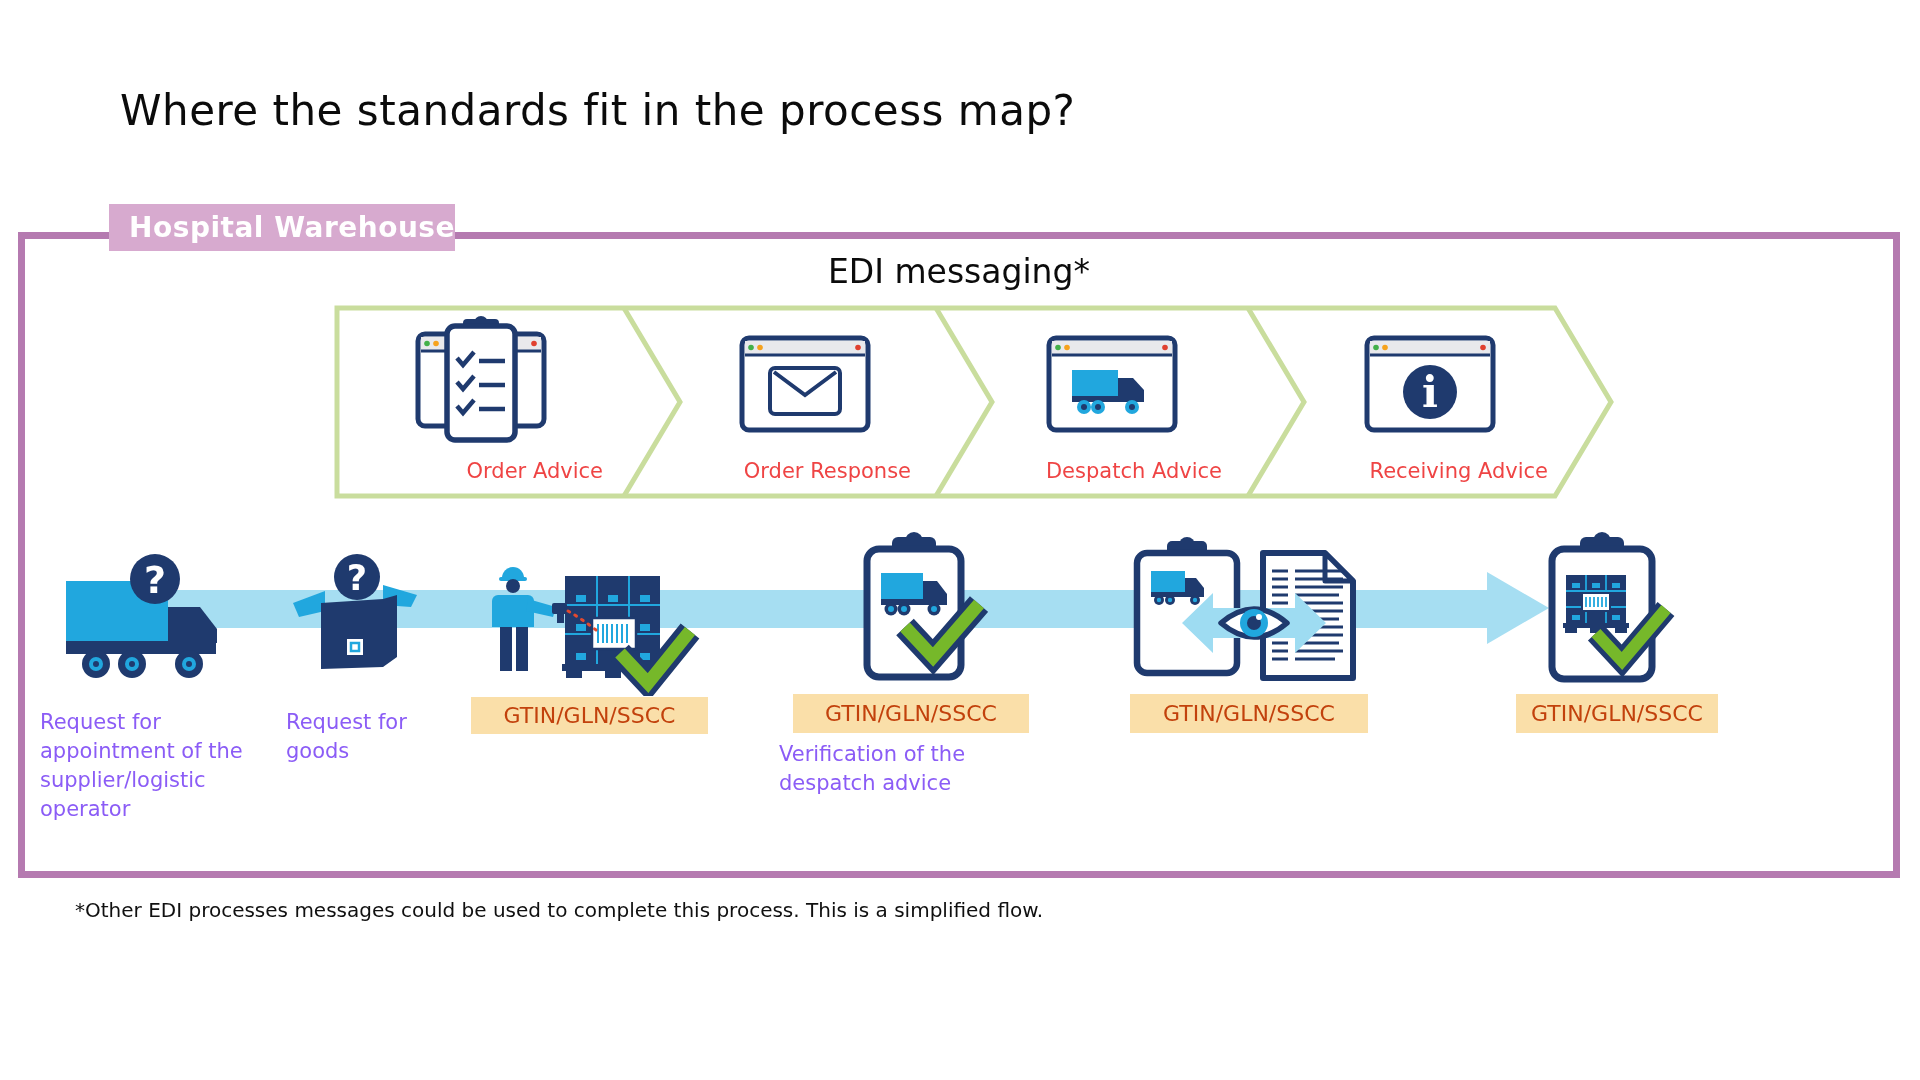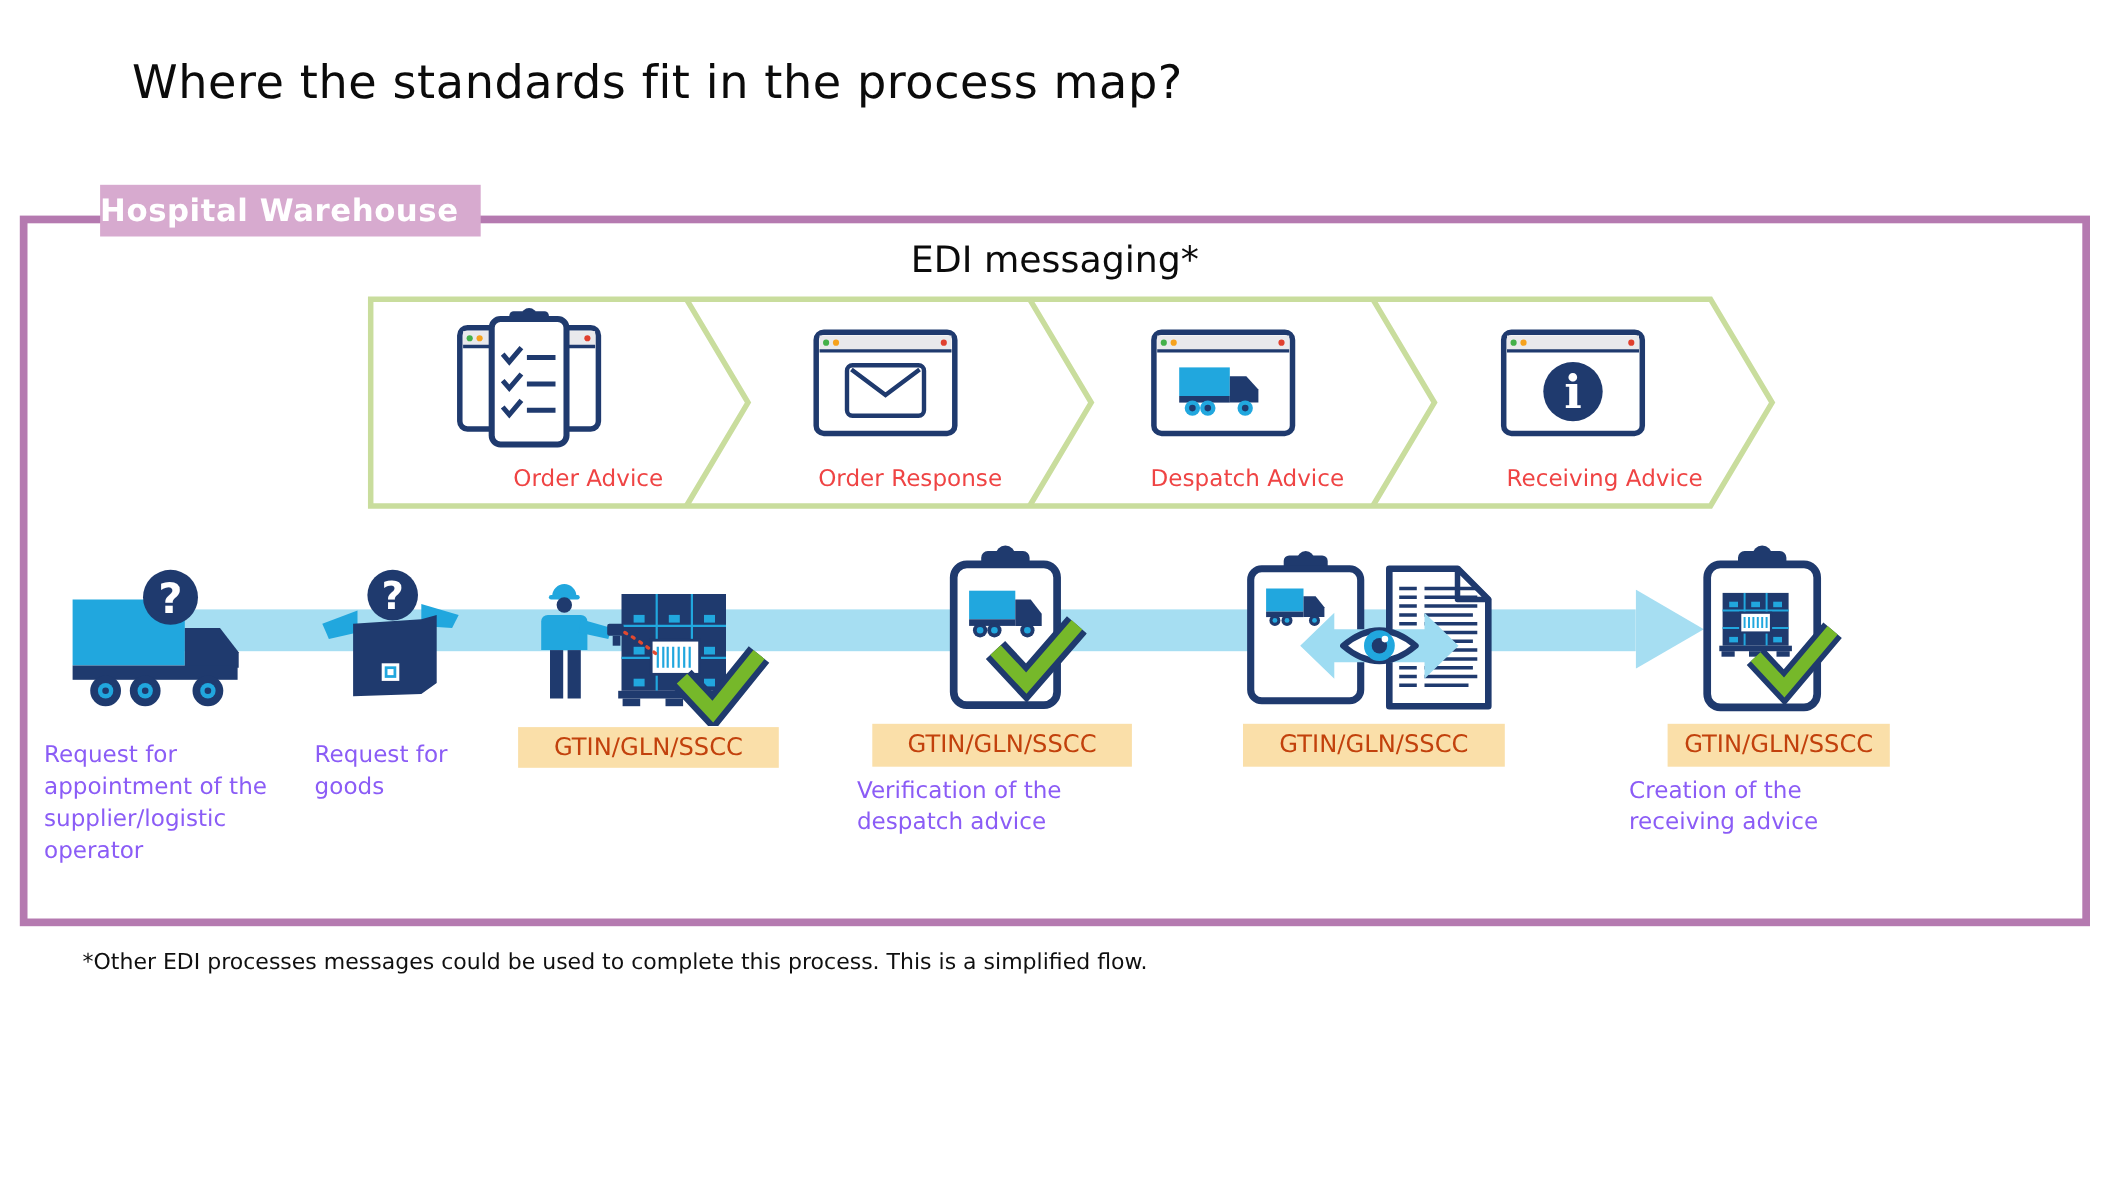--- a/index.html
+++ b/index.html
@@ -1,22 +1,22 @@
 <!DOCTYPE html>
 <html><head>
 <meta charset="utf-8">
 <style>
   html,body{margin:0;padding:0;background:#ffffff;}
   #stage{position:relative;width:1920px;height:888px;background:#ffffff;overflow:hidden;
-         font-family:"DejaVu Sans","Liberation Sans",sans-serif;color:#111;}
+         font-family:"DejaVu Sans","Liberation Sans",sans-serif;color:#111;margin-top:36px;}
   .abs{position:absolute;}
   #page-title{left:120px;top:50px;font-size:42px;letter-spacing:0.5px;color:#0b0b0b;}
   #warehouse-box{left:18px;top:196px;width:1868px;height:632px;border:7px solid #b57ab0;background:#fff;}
-  #warehouse-tag{left:91px;top:168px;width:346px;height:47px;background:#d7aacf;color:#fff;
-                 font-weight:bold;font-size:28px;line-height:47px;text-align:left;letter-spacing:0.5px;}
+  #warehouse-tag{left:109px;top:168px;width:346px;height:47px;background:#d7aacf;color:#fff;
+                 font-weight:bold;font-size:28px;line-height:47px;text-align:right;letter-spacing:0.5px;}
   #edi-title{left:690px;top:216px;width:400px;text-align:right;font-size:33px;color:#0b0b0b;}
   .chevron-label{top:423px;width:240px;text-align:right;font-size:21px;color:#ef4444;}
   .badge{background:#fadfa9;color:#c2410c;font-size:22px;text-align:center;}
   .caption{text-align:left;font-size:21px;line-height:1.38;color:#8b5cf6;white-space:pre-line;}
   #footnote{left:75px;top:862px;font-size:20px;color:#101010;text-align:right;}
   #flow-band{left:165px;top:554px;width:1322px;height:38px;background:#a6def2;}
   svg{display:block;}
 </style>
 </head>
 <body>
@@ -251,17 +251,15 @@
   <div class="abs badge" style="left:1516px;top:658px;width:202px;line-height:39px">GTIN/GLN/SSCC</div>
 
   <div class="abs caption" style="left:40px;top:672px;width:230px">Request for
 appointment of the
 supplier/logistic
 operator</div>
   <div class="abs caption" style="left:286px;top:672px;width:140px">Request for
 goods</div>
   <div class="abs caption" style="left:779px;top:704px;width:270px">Verification of the
 despatch advice</div>
-  <div class="abs caption" style="left:1481px;top:704px;width:270px">Creation of the
-receiving advice</div>
 
   <div class="abs" id="footnote">*Other EDI processes messages could be used to complete this process. This is a simplified flow.</div>
 </div>
 
 </body></html>

